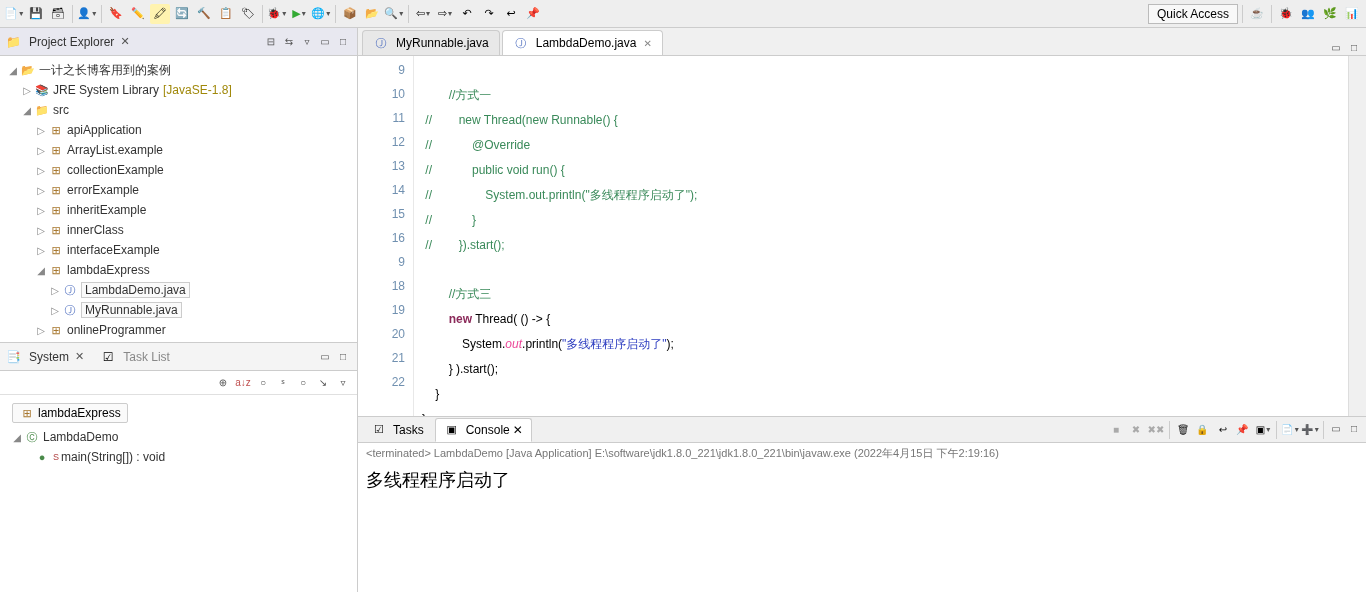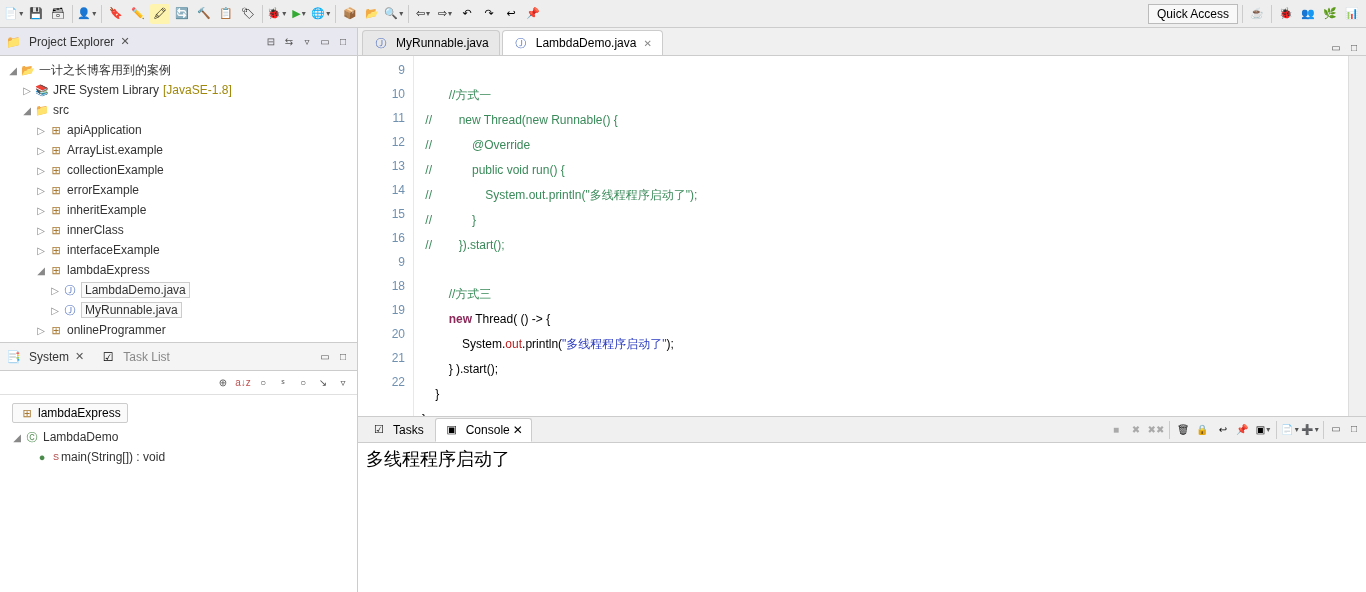--- a/index.html
+++ b/index.html
@@ -38,21 +38,21 @@
 .etab{padding:4px 10px;background:#e8e8e8;border:1px solid #ccc;border-bottom:none;border-top-left-radius:4px;border-top-right-radius:4px;cursor:pointer;display:flex;align-items:center;gap:4px}
 .etab.active{background:#fff}
 .etab .ex{font-size:10px;color:#888;margin-left:3px}
 .editor-tabs-right{margin-left:auto;display:flex;gap:2px}
 .code-area{flex:1;display:flex;overflow:hidden;background:#fff;position:relative}
 .gutter{width:56px;background:#fff;border-right:1px solid #e8e8e8;text-align:right;padding:2px 8px 2px 2px;color:#7090b0;font-family:Consolas,monospace;font-size:16px;line-height:24px}
 .code{flex:1;padding:2px 8px;font-family:Consolas,monospace;font-size:16px;line-height:24px;white-space:pre;overflow:auto}
 .c-com{color:#3a8a5a}
 .c-kw{color:#8b2a5a;font-weight:bold}
 .c-str{color:#2a3ac0}
-.c-static{color:#b91c1c}
+.c-static{font-style:italic;color:#ec4899}
 .vscroll{width:18px;background:#f0f0f0;border-left:1px solid #ddd}
 .bottom-pane{height:175px;display:flex;flex-direction:column;background:#fff}
 .console-tabs{height:26px;background:#f0f0f0;border-bottom:1px solid #ccc;display:flex;align-items:center;padding:0 4px;gap:2px}
 .ctab{padding:3px 8px;display:flex;align-items:center;gap:3px;cursor:pointer;border:1px solid transparent;border-top-left-radius:3px;border-top-right-radius:3px}
 .ctab.active{background:#fff;border-color:#ccc;border-bottom-color:#fff}
 .console-tb{margin-left:auto;display:flex;gap:2px}
 .tb-ico-sm{width:18px;height:18px;display:flex;align-items:center;justify-content:center;font-size:10px;cursor:pointer}
 .console-status{padding:3px 8px;color:#777;font-size:11px}
 .console-out{flex:1;padding:4px 8px;font-family:"Microsoft YaHei",sans-serif;font-size:18px;color:#000}
 .outline-pkg{display:inline-flex;align-items:center;border:1px solid #ccc;padding:1px 6px;margin:4px;border-radius:2px;background:#fafafa}
@@ -313,16 +313,17 @@
           <span class="tb-ico-sm">📌</span>
           <span class="tb-ico-sm">▣<span class="tb-drop">▾</span></span>
           <span class="tb-sep"></span>
           <span class="tb-ico-sm">📄<span class="tb-drop">▾</span></span>
           <span class="tb-ico-sm">➕<span class="tb-drop">▾</span></span>
           <span class="tb-sep"></span>
           <span class="mini-btn">▭</span>
           <span class="mini-btn">□</span>
         </div>
       </div>
+      <div class="console-status">&lt;terminated&gt; LambdaDemo [Java Application] E:\software\jdk1.8.0_221\jdk1.8.0_221\bin\javaw.exe (2022年4月15日 下午2:19:16)</div>
       <div class="console-out">多线程程序启动了</div>
     </div>
   </div>
 </div>
 
 </body></html>

